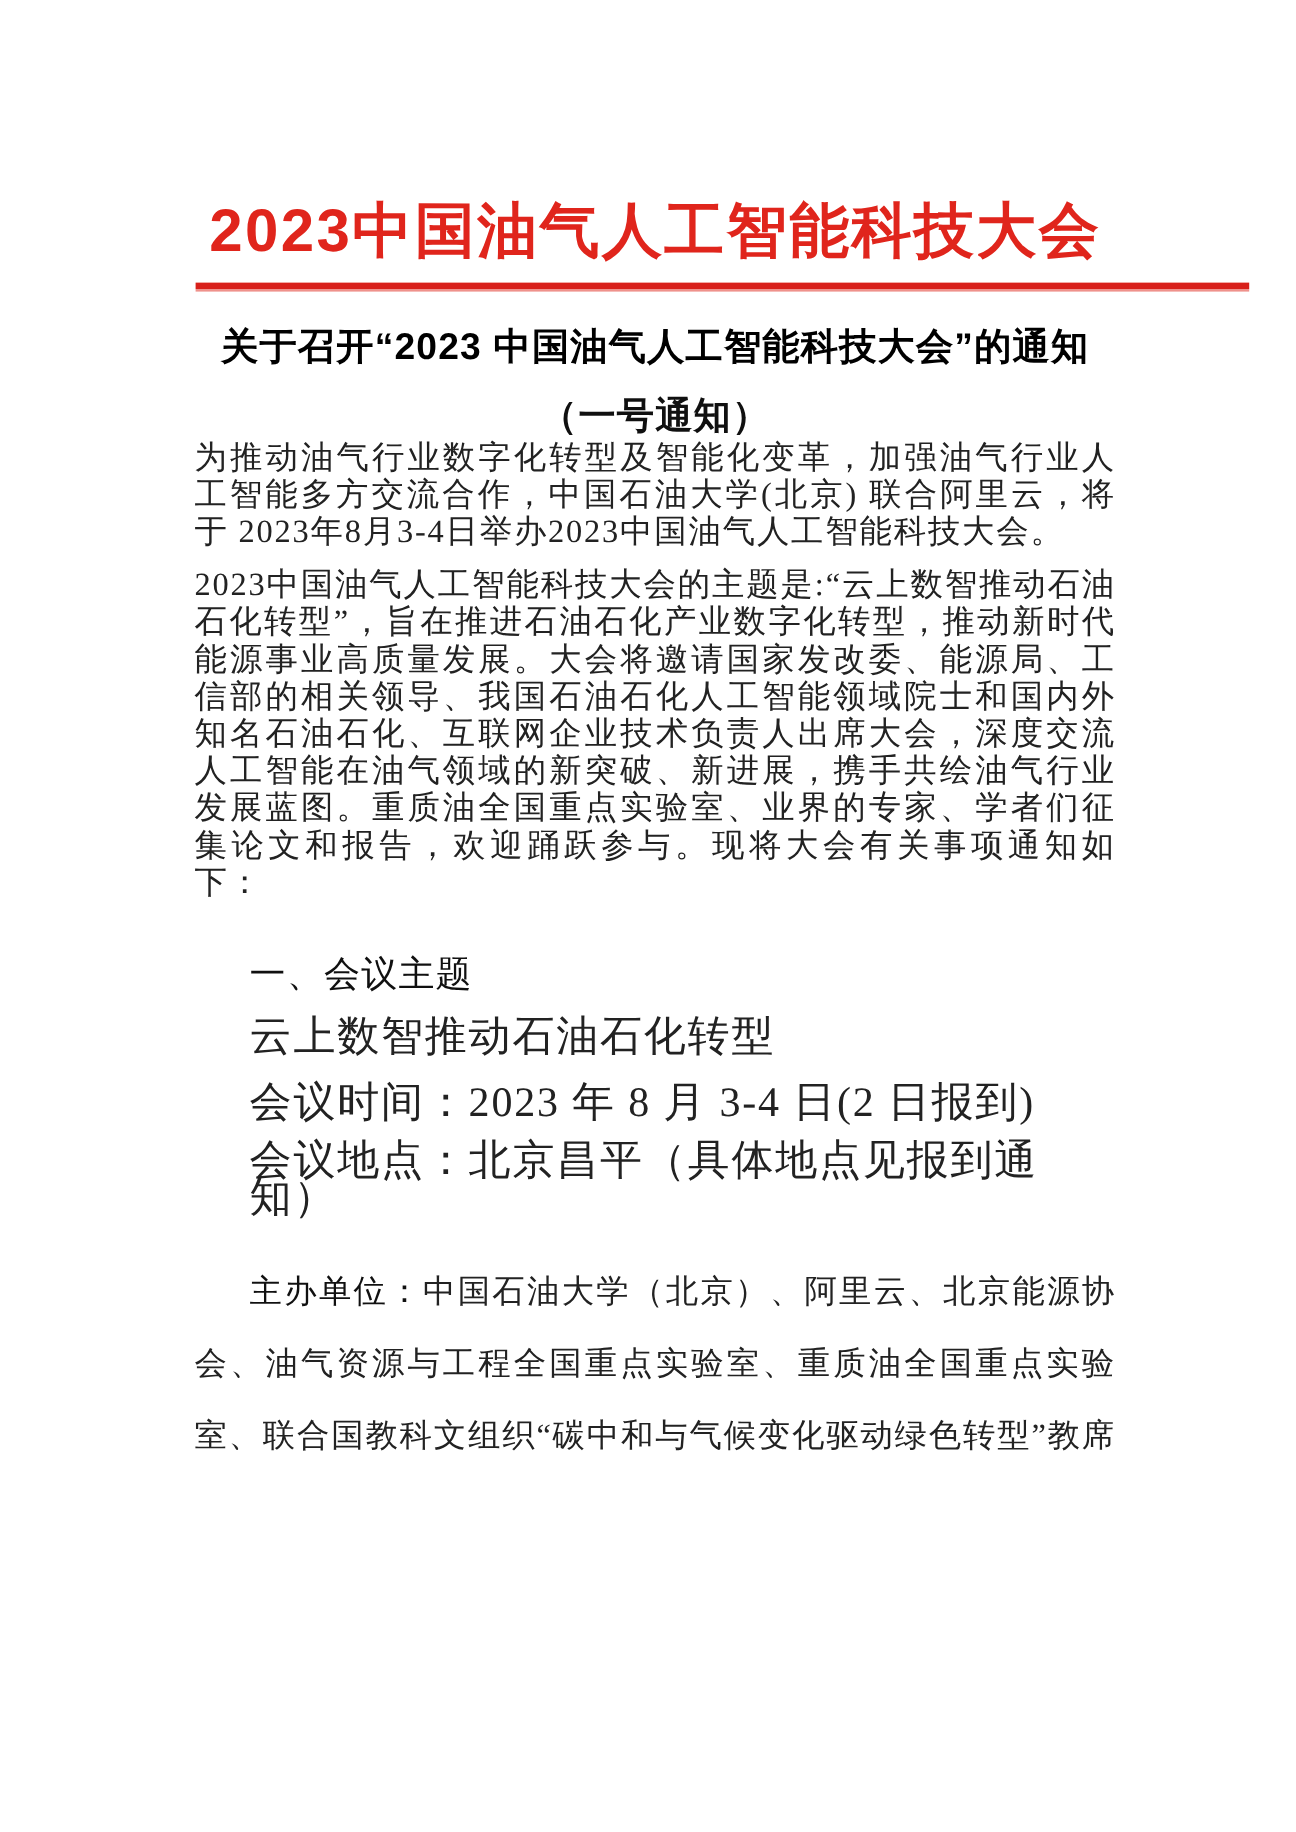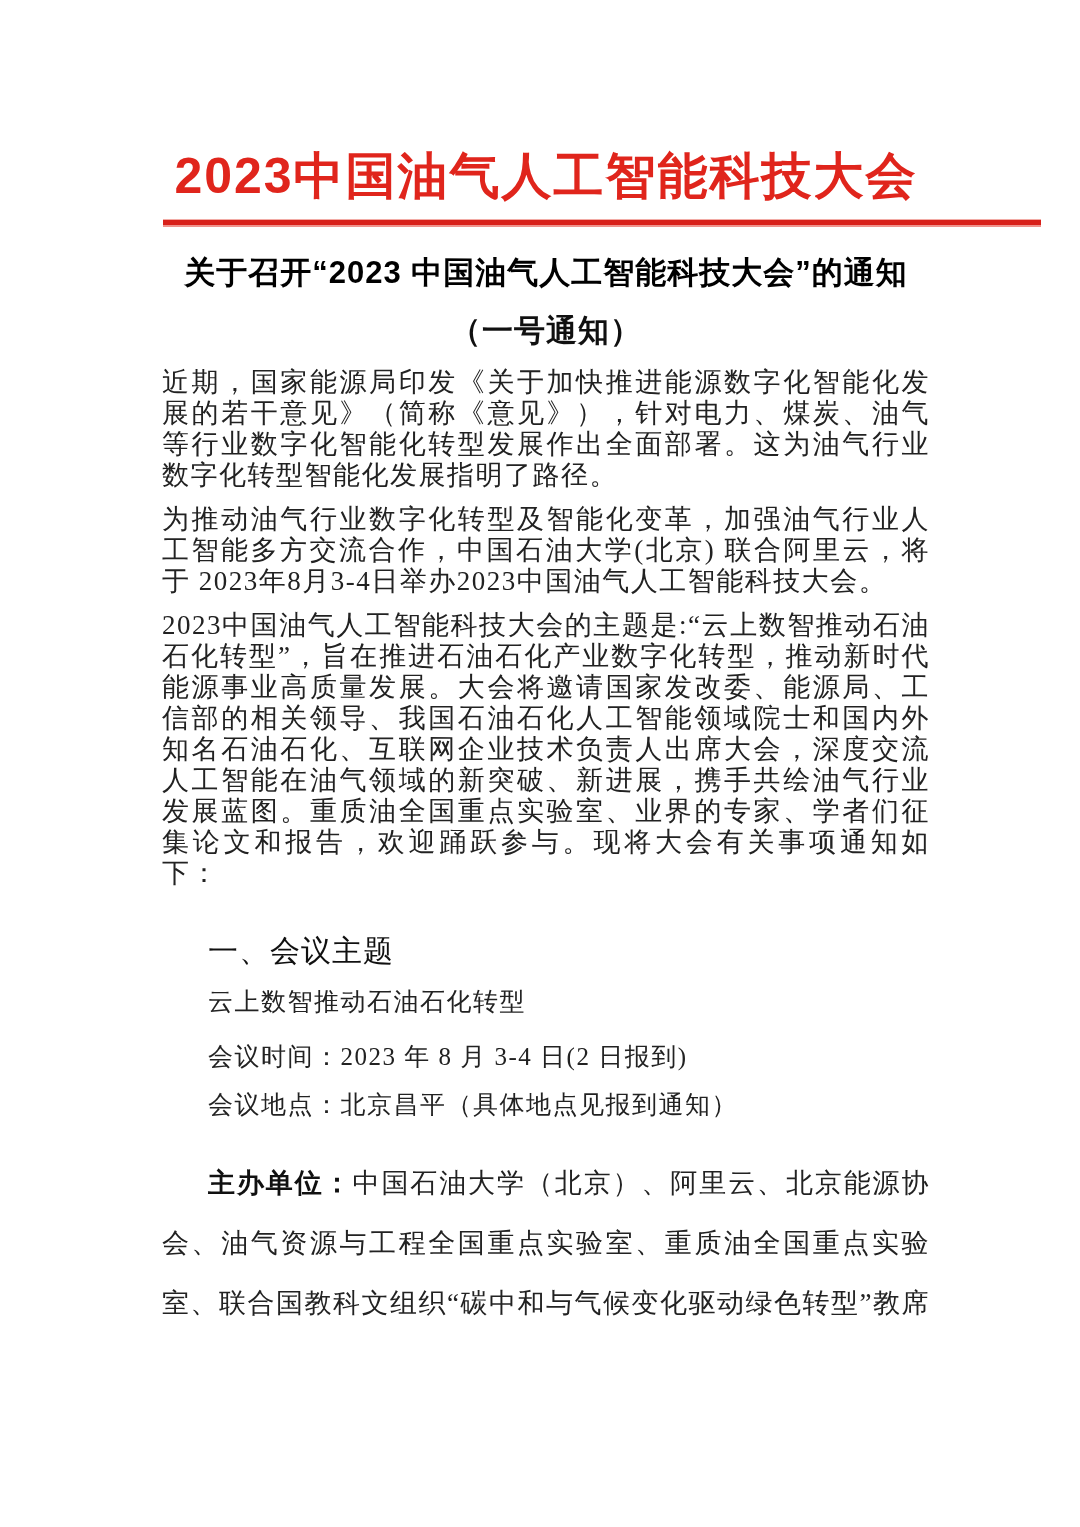--- a/index.html
+++ b/index.html
@@ -1,21 +1,21 @@
 <!DOCTYPE html>
 <html><head>
 <meta charset="utf-8">
 <style>
   * { margin: 0; padding: 0; box-sizing: border-box; }
   html, body { background: #ffffff; }
   .page {
     position: relative;
     width: 1080px;
     height: 1349px;
-    margin: 0 auto;
+    margin: 16px auto;
     background: #ffffff;
     overflow: hidden;
     font-family: "Liberation Serif", serif;
     color: #1c1c1c;
   }
   .content {
     padding: 146px 150px 0 162px; 
   }
   .banner-title {
     font-family: "Liberation Sans", sans-serif;
@@ -71,21 +71,21 @@
   .section-heading {
     font-family: "Liberation Sans", sans-serif;
     font-weight: normal;
     font-size: 30px;
     line-height: 36px;
     color: #101010;
     padding-left: 46px;
     letter-spacing: 1px;
   }
   .section-line {
-    font-size: 25px;
+    font-size: 35px;
     line-height: 31px;
     letter-spacing: 1.5px;
     color: #222222;
     padding-left: 46px;
   }
   .s1-heading { margin-bottom: 17px; }
   .s1-line    { margin-bottom: 24px; }
   .s2-heading { margin-bottom: 15px; }
   .s2-line1   { margin-bottom: 17px; }
   .s2-line2   { margin-bottom: 33px; }
@@ -93,21 +93,21 @@
   .organizer-paragraph {
     font-size: 27px;
     line-height: 60px;
     letter-spacing: 1.5px;
     text-align: justify;
     text-indent: 46px;
     color: #222222;
   }
   .organizer-label {
     font-family: "Liberation Sans", sans-serif;
-    font-weight: bold;
+    font-weight: normal;
     color: #101010;
   }
   .page-number {
     position: absolute;
     top: 1398px;
     left: 0;
     width: 100%;
     text-align: center;
     font-size: 21px;
     line-height: 26px;
@@ -121,21 +121,20 @@
   <div class="content">
 
     <div class="banner-title">2023中国油气人工智能科技大会</div>
 
     <div class="title-divider"></div>
 
     <div class="notice-title">关于召开“2023 中国油气人工智能科技大会”的通知</div>
 
     <div class="notice-subtitle">（一号通知）</div>
 
-    <p class="body-paragraph first">近期，国家能源局印发《关于加快推进能源数字化智能化发展的若干意见》（简称《意见》），针对电力、煤炭、油气等行业数字化智能化转型发展作出全面部署。这为油气行业数字化转型智能化发展指明了路径。</p>
 
     <p class="body-paragraph">为推动油气行业数字化转型及智能化变革，加强油气行业人工智能多方交流合作，中国石油大学(北京) 联合阿里云，将于 2023年8月3-4日举办2023中国油气人工智能科技大会。</p>
 
     <p class="body-paragraph">2023中国油气人工智能科技大会的主题是:“云上数智推动石油石化转型”，旨在推进石油石化产业数字化转型，推动新时代能源事业高质量发展。大会将邀请国家发改委、能源局、工信部的相关领导、我国石油石化人工智能领域院士和国内外知名石油石化、互联网企业技术负责人出席大会，深度交流人工智能在油气领域的新突破、新进展，携手共绘油气行业发展蓝图。重质油全国重点实验室、业界的专家、学者们征集论文和报告，欢迎踊跃参与。现将大会有关事项通知如下：</p>
 
     <div class="sections">
 
       <div class="section-heading s1-heading">一、会议主题</div>
       <div class="section-line s1-line">云上数智推动石油石化转型</div>
 

